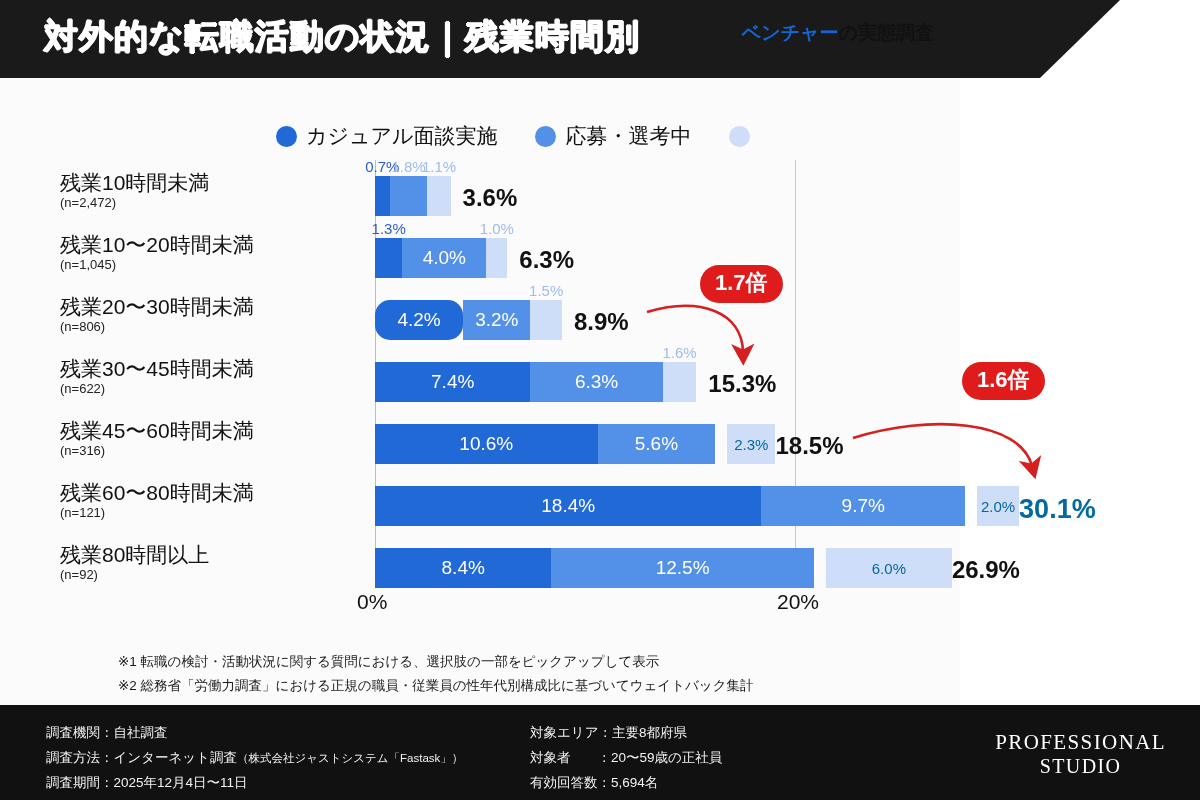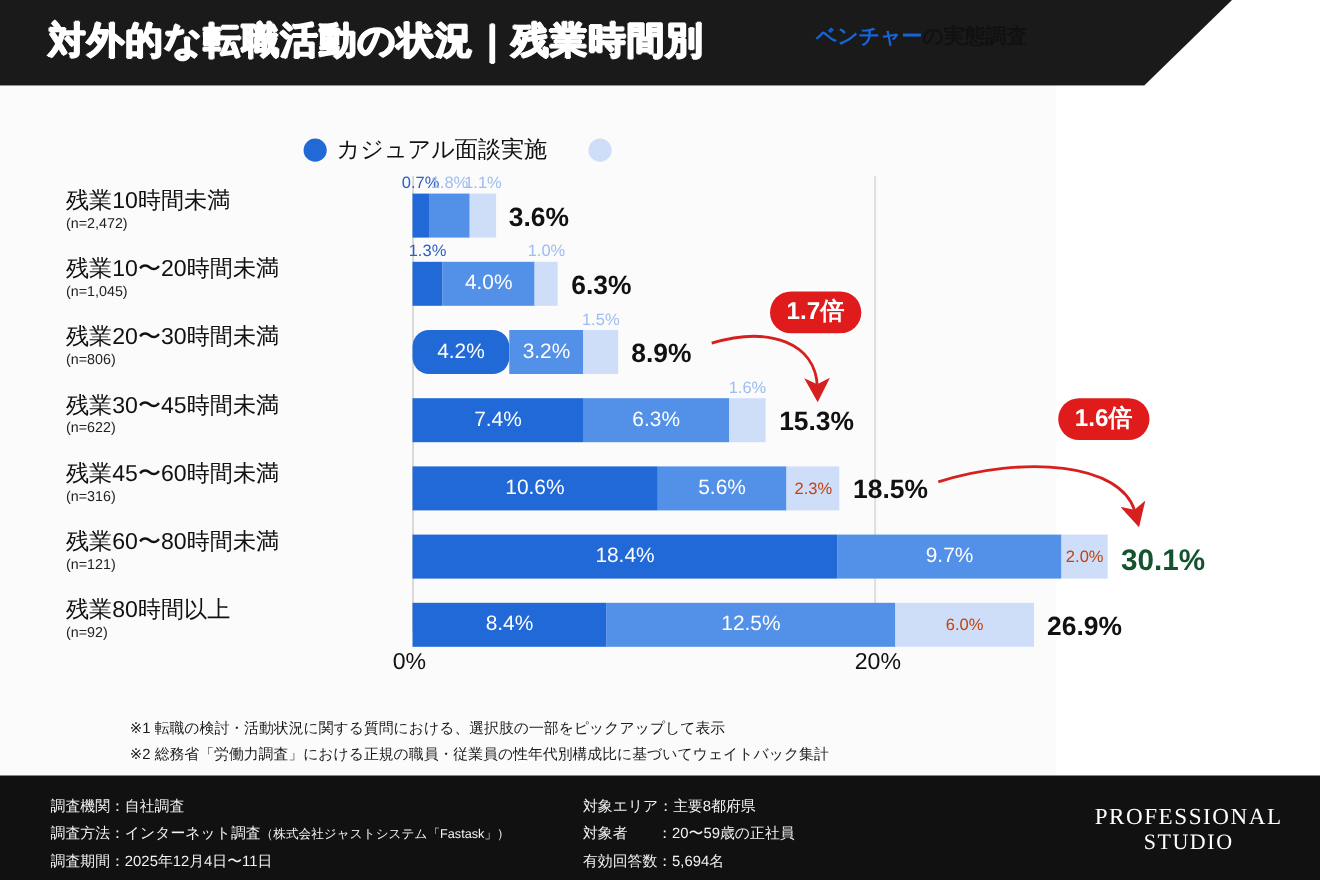--- a/index.html
+++ b/index.html
@@ -42,32 +42,32 @@
   
   .chart { position: absolute; left: 0; top: 160px; width: 1200px; height: 440px; }
   .plot { position: absolute; left: 375px; top: 0; width: 760px; height: 440px; }
   .gridline { position: absolute; top: 0; bottom: 26px; width: 1px; background: #c9c9c9; }
   .axis-base { position: absolute; left: 0; bottom: 26px; width: 1px; height: 414px; background: #bdbdbd; }
 
   .row { position: absolute; left: 0; width: 760px; height: 62px; }
   .bar { position: absolute; left: 0; top: 16px; height: 40px; display: flex; }
   .seg { height: 40px; display: flex; align-items: center; justify-content: center;
          font-size: 19px; white-space: nowrap; overflow: visible; }
-  .seg.on-light { color: #c2410c; font-size: 15px; }
+  .seg.on-light { color: #0369a1; font-size: 15px; margin-left: 12px; }
   .seg.inside { color: #ffffff; }
   .seg.blank { color: transparent; }
 
   .out-lab {
     position: absolute; font-size: 15px; white-space: nowrap; line-height: 1;
   }
   .total {
     position: absolute; top: 24px; font-size: 24px; font-weight: 700;
     color: #111111; white-space: nowrap;
   }
-  .total.accent { color: #14532d; font-size: 27px; }
+  .total.accent { color: #0369a1; font-size: 27px; }
 
   .cat {
     position: absolute; text-align: left; width: 300px; left: 60px;
     line-height: 1.05;
   }
   .cat-main { font-size: 21px; color: #111; white-space: nowrap; }
   .cat-n { font-size: 13px; color: #222; margin-top: 2px; }
 
   .xlab { position: absolute; font-size: 21px; color: #111; }
 
@@ -110,20 +110,24 @@
   <div class="header-band"></div>
   <div class="header-title">対外的な転職活動の状況｜残業時間別</div>
   <div class="header-right">
     <span class="hl">ベンチャー</span><span class="hd">の実態調査</span>
   </div>
 
   <div class="legend" id="legend">
       <div class="legend-item">
         <span class="legend-dot" style="background: rgb(33, 105, 214);"></span>
         <span class="legend-label">カジュアル面談実施</span>
+      </div>
+      <div class="legend-item">
+        <span class="legend-dot" style="background: rgb(83, 144, 232);"></span>
+        <span class="legend-label">応募・選考中</span>
       </div>
       <div class="legend-item">
         <span class="legend-dot" style="background: rgb(207, 222, 248);"></span>
       </div>
     </div>
 
   <div class="chart">
     <div class="plot" id="plot">
       <div class="axis-base"></div>
     <div class="gridline" style="left: 420px;"></div>

